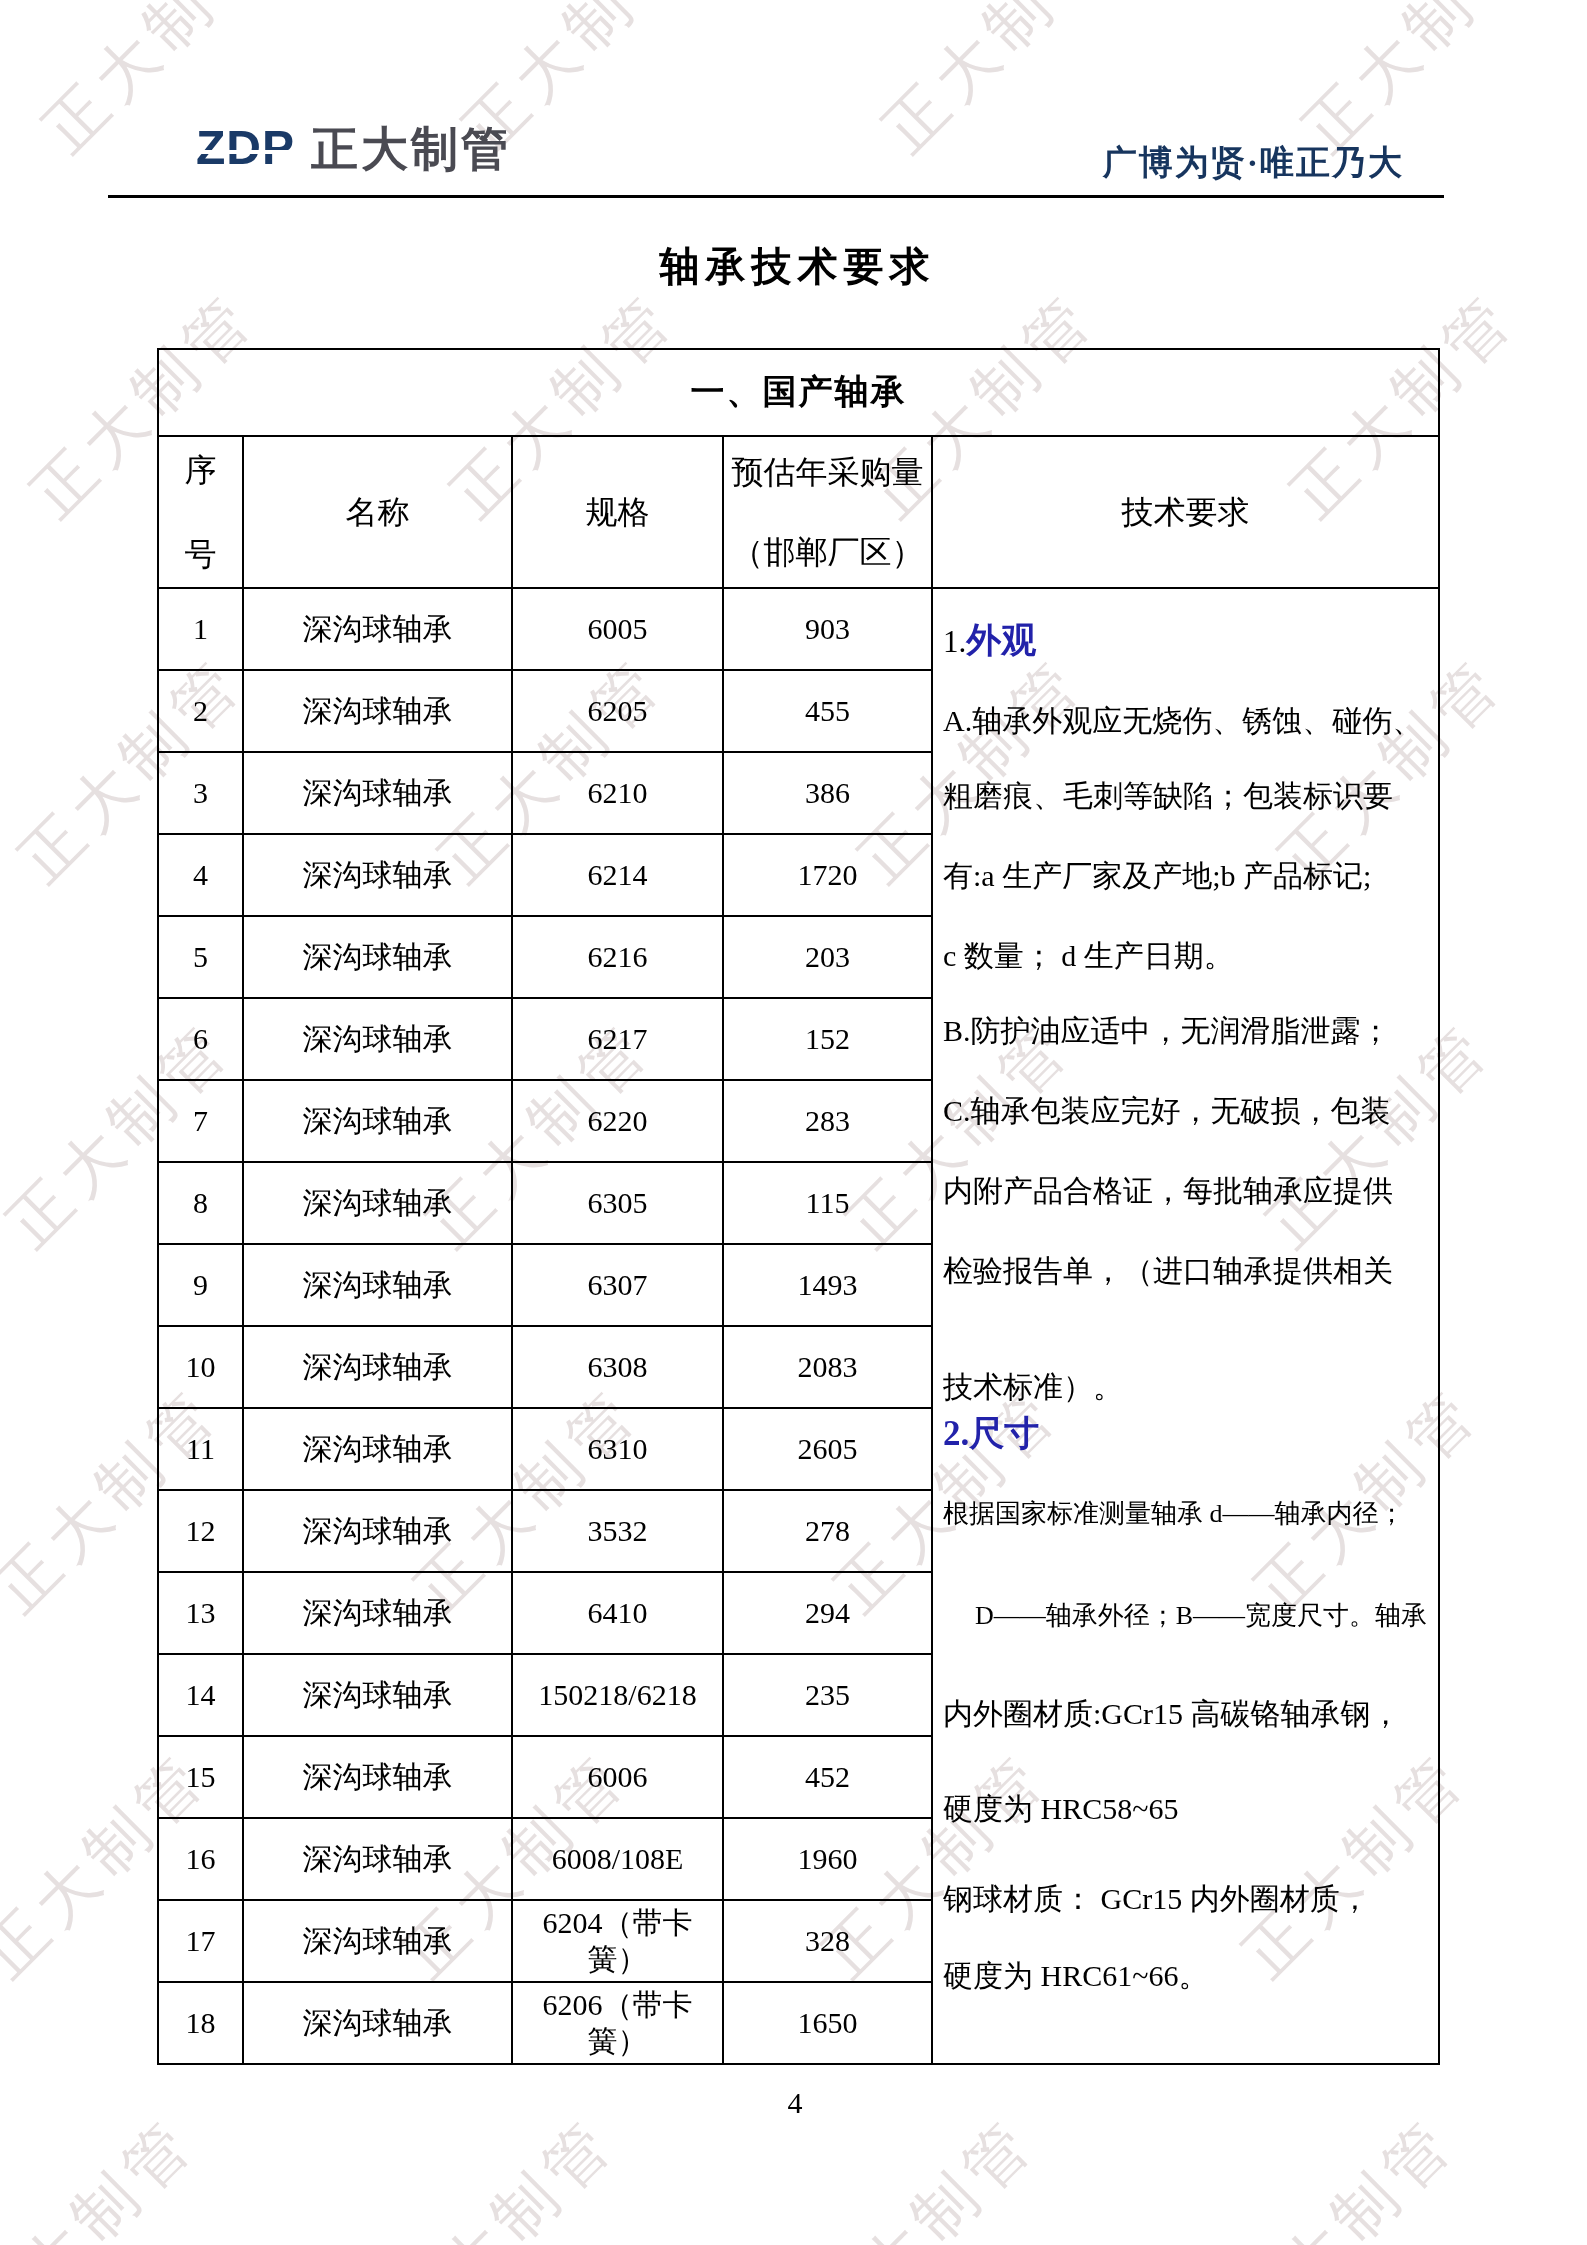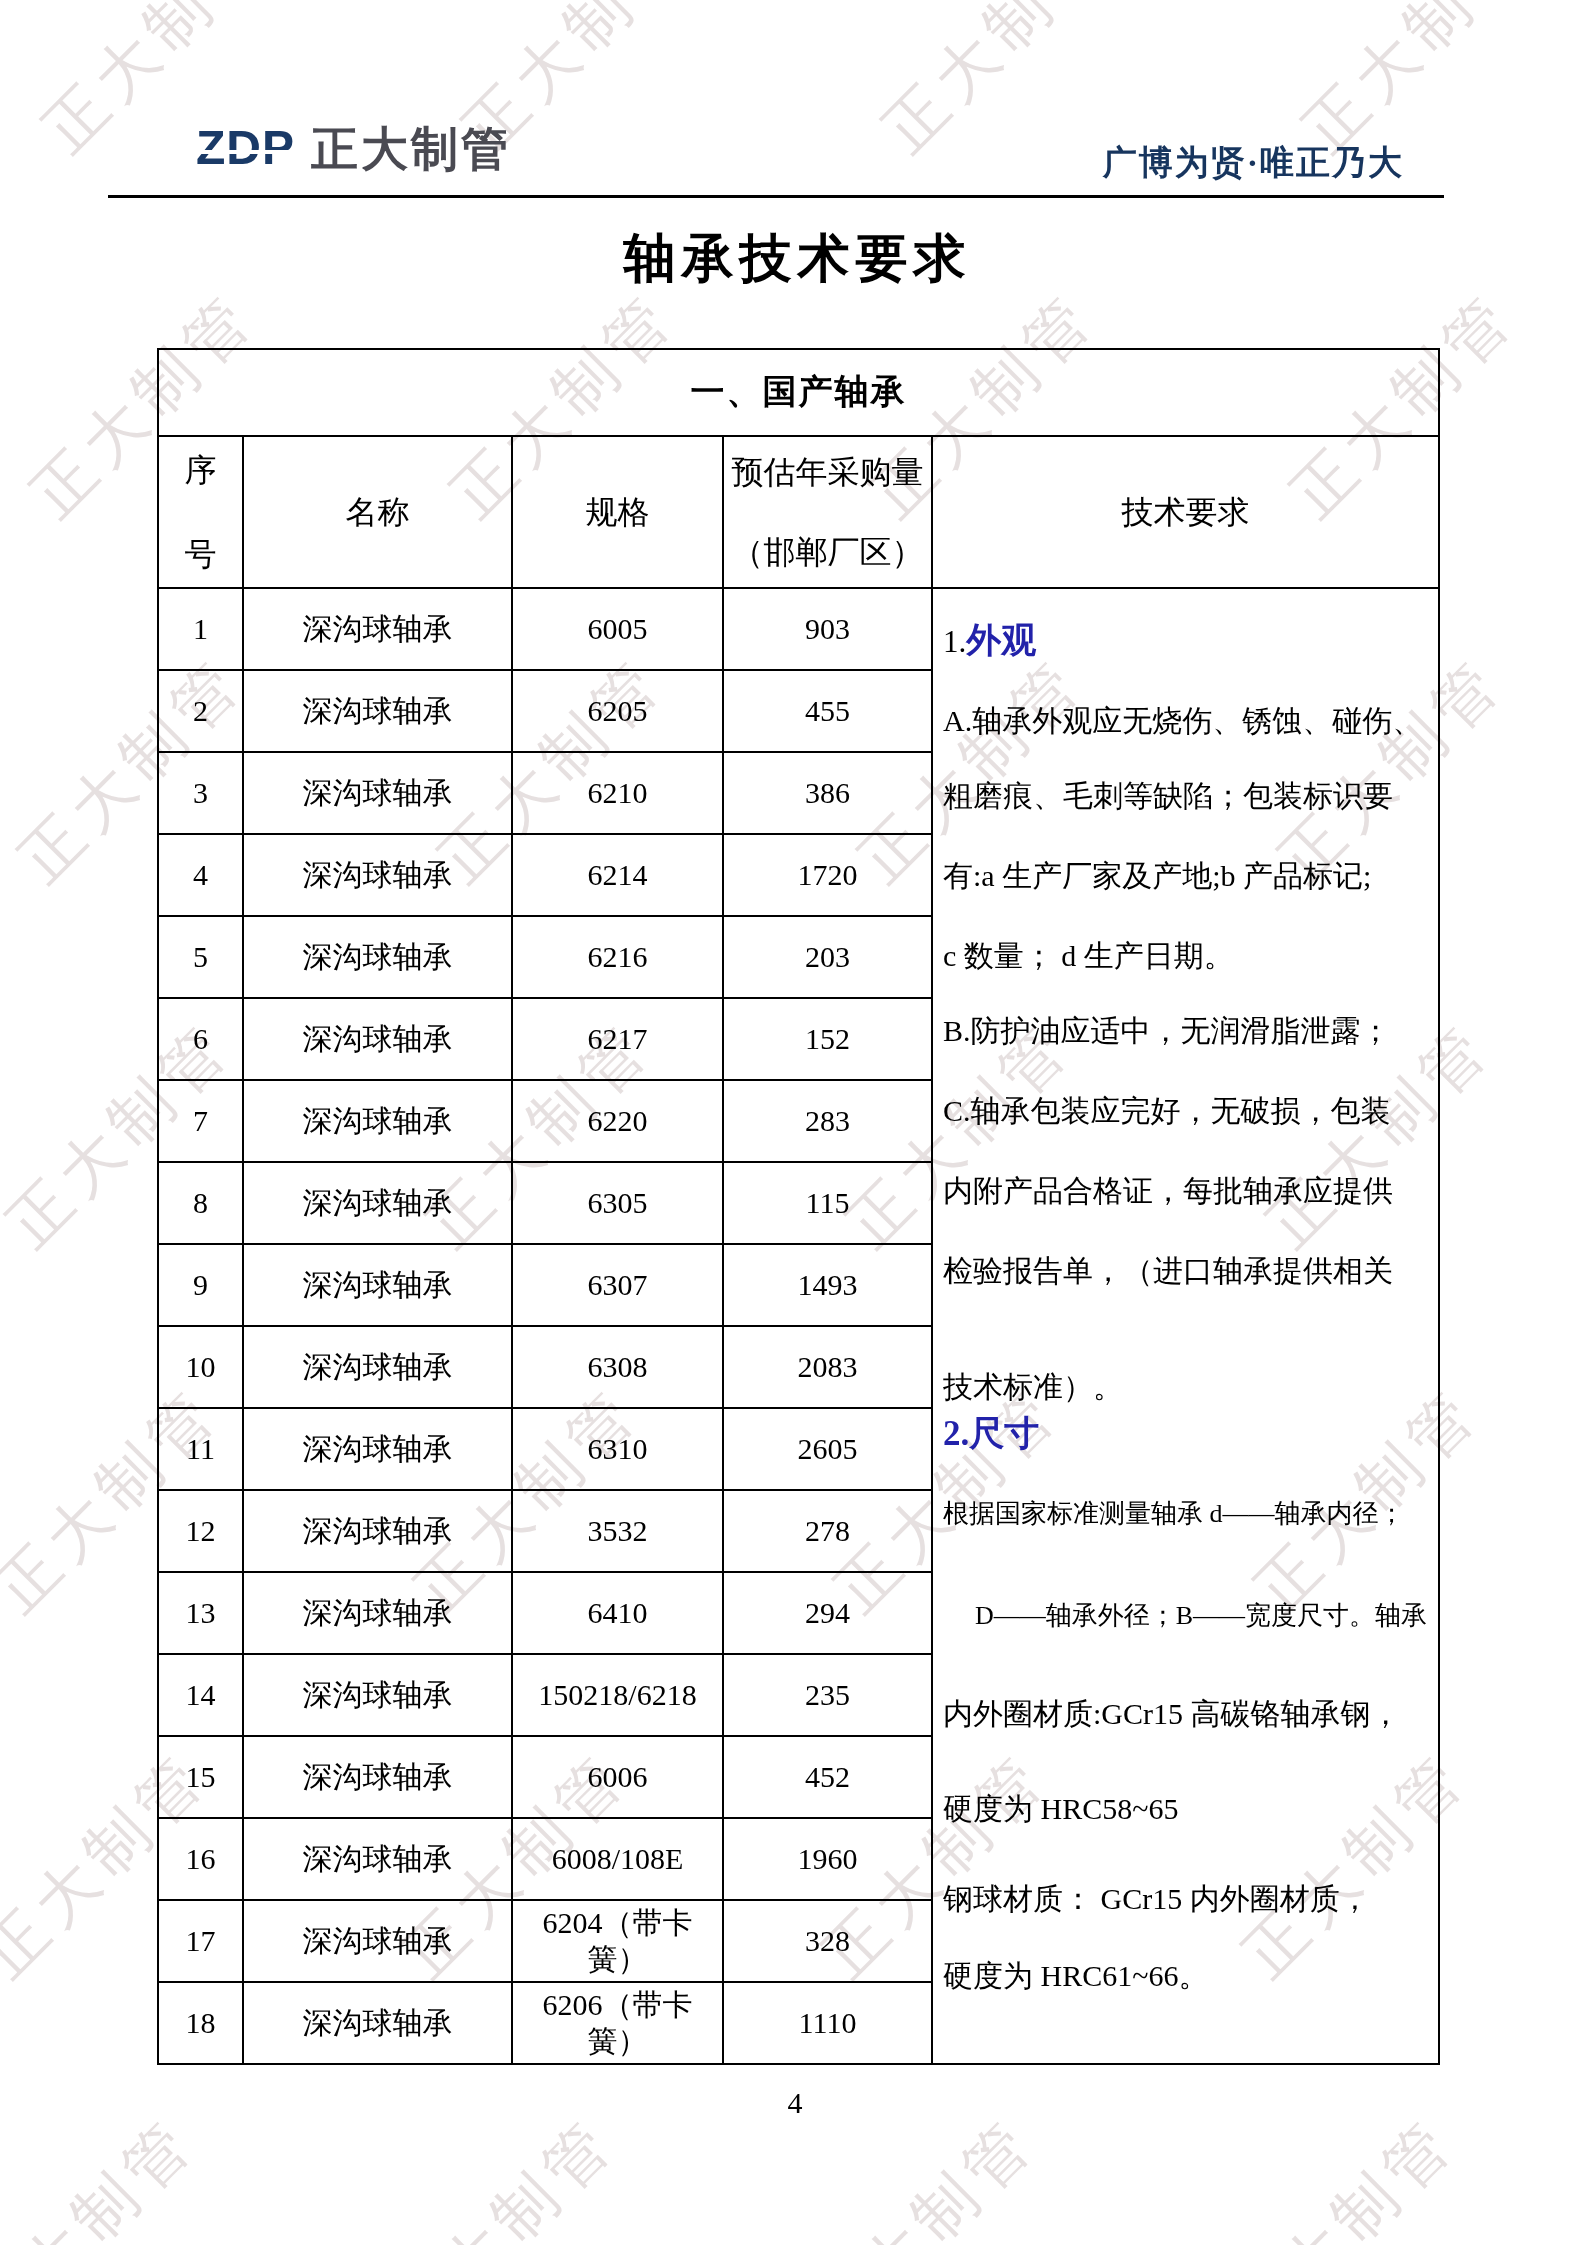--- a/index.html
+++ b/index.html
@@ -14,22 +14,22 @@
   .logo{position:absolute;left:196px;top:124px;display:flex;align-items:center;gap:16px;z-index:2;}
   .zdp{font-family:"Liberation Sans","DejaVu Sans",sans-serif;font-weight:900;font-size:48px;
        color:#1a3a67;letter-spacing:1px;line-height:1;position:relative;}
   .zdp::after{content:"";position:absolute;left:2px;right:2px;top:55%;height:4px;background:#fff;}
   .logoname{font-family:"Liberation Sans","DejaVu Sans",sans-serif;font-weight:700;font-size:47px;
        color:#4a4a52;letter-spacing:3px;line-height:1;}
   .tagline{position:absolute;top:146px;right:183px;font-size:34px;font-weight:700;
        color:#17355e;letter-spacing:2px;z-index:2;line-height:1;}
   .rule{position:absolute;left:108px;top:195px;width:1336px;height:3px;background:#000;z-index:2;}
   
-  .title{position:absolute;left:157px;top:229px;width:1281px;margin:0;text-align:center;
-       font-size:52px;font-weight:700;letter-spacing:6px;z-index:2;line-height:1.15;}
+  .title{position:absolute;left:157px;top:244px;width:1281px;margin:0;text-align:center;
+       font-size:40px;font-weight:700;letter-spacing:6px;z-index:2;line-height:1.15;}
   
   table.main{position:absolute;left:157px;top:348px;width:1281px;z-index:1;
        border-collapse:collapse;table-layout:fixed;background:transparent;}
   table.main td{border:2px solid #000;padding:0;text-align:center;vertical-align:middle;
        font-size:30px;line-height:1.2;}
   tr.band td{height:85px;font-size:34px;font-weight:700;letter-spacing:2px;}
   tr.head td{height:150px;font-size:32px;}
   .stack{display:flex;flex-direction:column;align-items:center;row-gap:46px;}
   .stack2{display:flex;flex-direction:column;align-items:center;row-gap:42px;}
   tr.data td{height:80px;}
@@ -234,19 +234,19 @@
         <tr class="data">
           <td>17</td>
           <td>深沟球轴承</td>
           <td>6204（带卡簧）</td>
           <td>328</td>
         </tr>
         <tr class="data">
           <td>18</td>
           <td>深沟球轴承</td>
           <td>6206（带卡簧）</td>
-          <td>1110</td>
+          <td>1650</td>
         </tr>
       </tbody>
   </table>
 
   <div class="pagenum">4</div>
 </div>
 
 </body></html>

